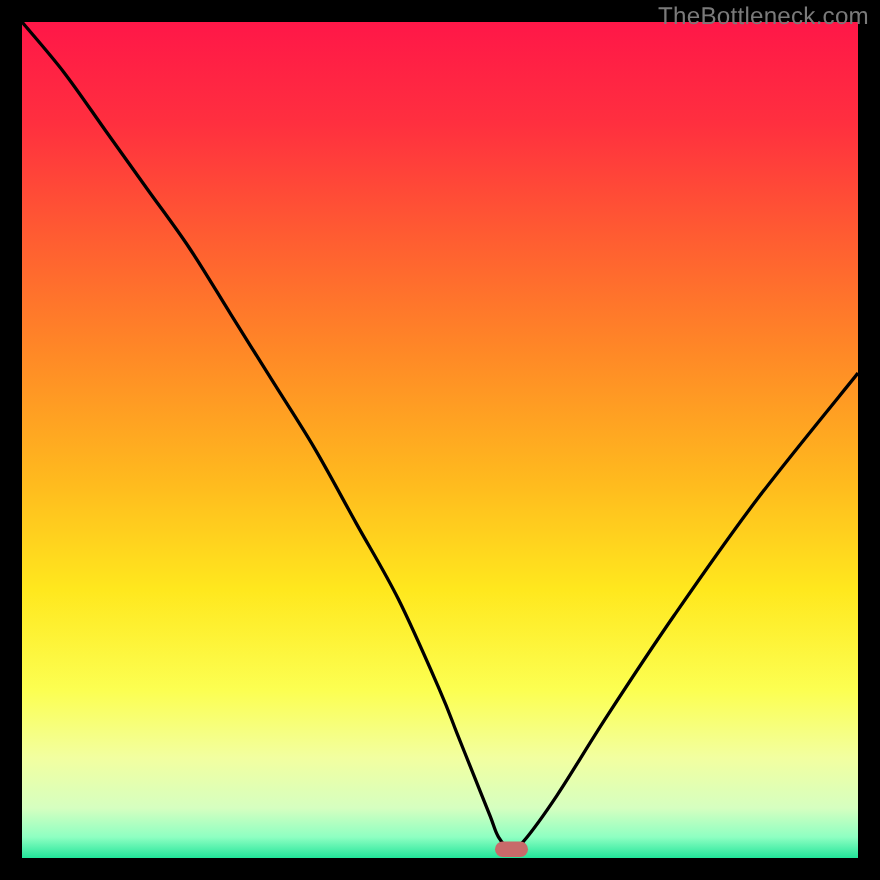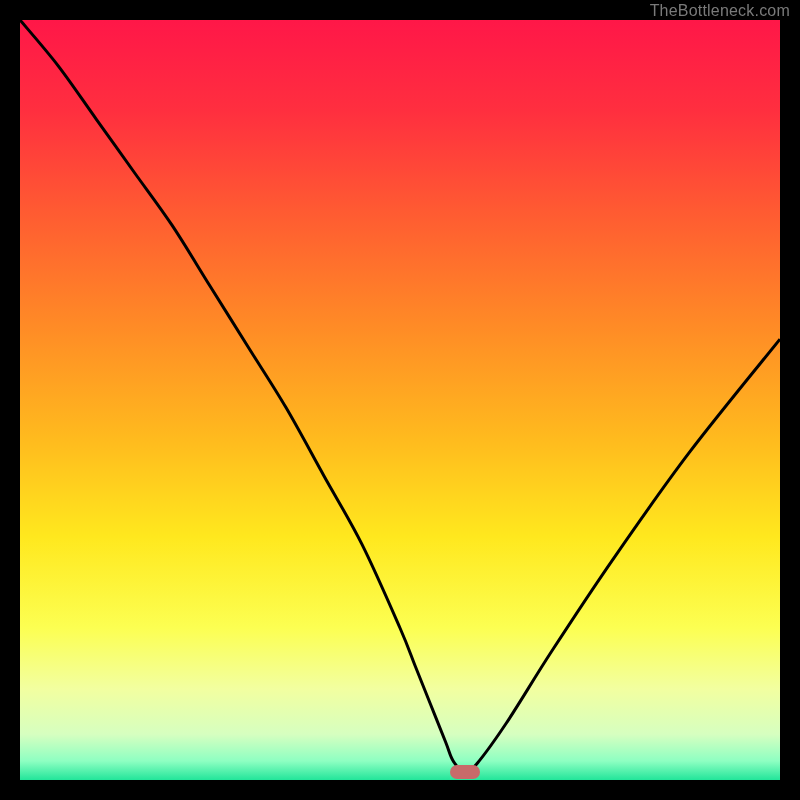--- a/index.html
+++ b/index.html
@@ -15,21 +15,21 @@
     position: relative;
     width: 800px;
     height: 800px;
     background: #000;
   }
   .watermark {
     position: absolute;
     top: 2px;
     right: 10px;
     color: #7a7a7a;
-    font-size: 16px;
+    font-size: 22px;
     font-weight: 500;
     letter-spacing: 0.2px;
     z-index: 5;
   }
   .plot {
     position: absolute;
     left: 20px;
     top: 20px;
     width: 760px;
     height: 760px;

